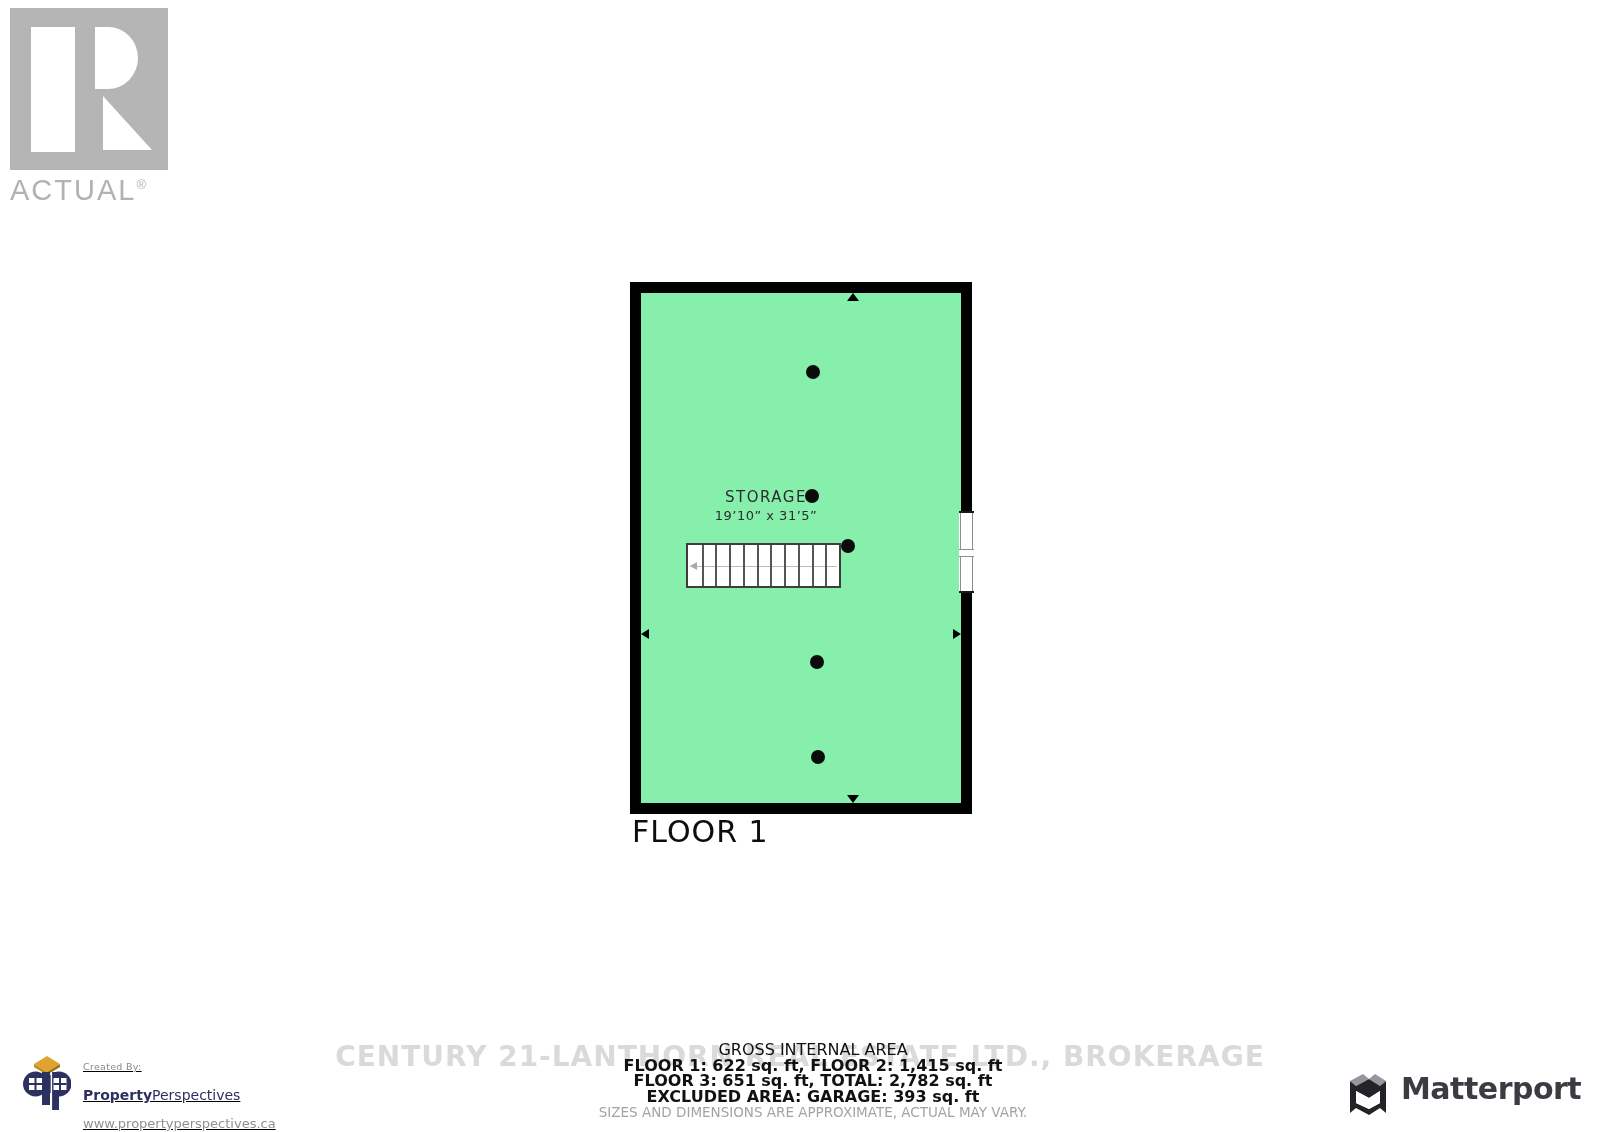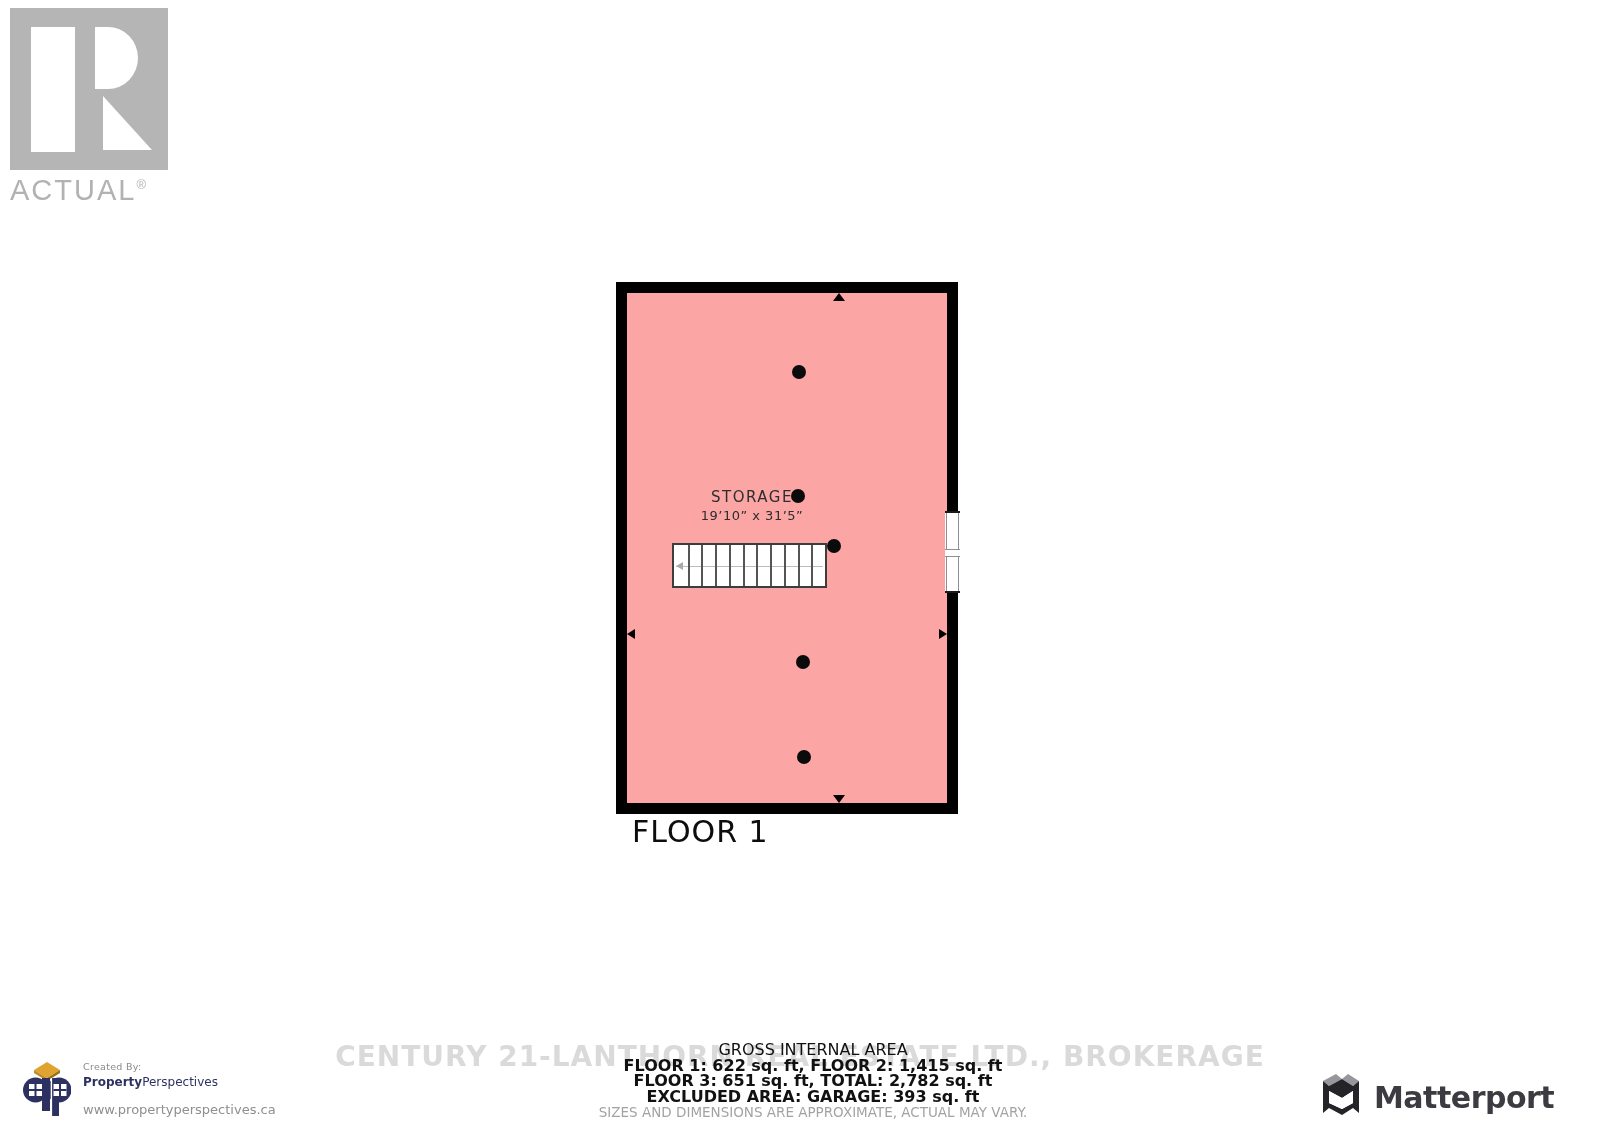--- a/index.html
+++ b/index.html
@@ -12,22 +12,22 @@
   .realtor-badge{position:absolute;left:10px;top:8px;}
   .realtor-word{
     position:absolute;left:10px;top:174px;width:190px;
     font-family:"Liberation Sans",sans-serif;
     font-size:29px;color:#b2b2b2;letter-spacing:2px;font-weight:400;
   }
   .realtor-word sup{font-size:13px;}
 
   
   .floorplan{
-    position:absolute;left:616px;top:282px;width:342px;height:532px;
-    border:11px solid #000;box-sizing:border-box;background:#fca5a5;
+    position:absolute;left:630px;top:282px;width:342px;height:532px;
+    border:11px solid #000;box-sizing:border-box;background:#86efac;
   }
   .floorplan-interior{position:absolute;left:0;top:0;width:320px;height:510px;}
 
   .room-label{position:absolute;left:45px;top:195px;width:160px;text-align:center;color:#2d2d2d;}
   .room-name{font-size:15px;letter-spacing:1.5px;}
   .room-dims{font-size:13px;margin-top:2px;letter-spacing:0.5px;}
 
   .staircase{
     position:absolute;left:45px;top:250px;width:155px;height:45px;
     border:2px solid #3d3d3d;box-sizing:border-box;background:#fff;
@@ -69,31 +69,31 @@
   }
   .area-block{
     position:absolute;left:813px;top:1042px;transform:translateX(-50%);
     text-align:center;z-index:1;color:#111;
   }
   .area-title{font-size:16px;font-weight:400;line-height:15.5px;}
   .area-line{font-size:16px;font-weight:700;line-height:15.5px;}
   .area-disclaimer{font-size:13.5px;font-weight:400;color:#a3a3a3;line-height:15.5px;margin-top:1px;}
 
   
-  .pp-credit{position:absolute;left:23px;top:1055px;display:flex;align-items:flex-end;}
+  .pp-credit{position:absolute;left:23px;top:1055px;display:flex;align-items:flex-start;text-decoration:underline;}
   .pp-mark{flex:0 0 auto;}
   .pp-text{margin-left:12px;padding-top:6px;}
   .pp-createdby{font-size:9.5px;color:#8a8a8a;letter-spacing:0.3px;}
-  .pp-name{font-size:12px;color:#2c3162;margin-top:3px;}
+  .pp-name{font-size:14px;color:#2c3162;margin-top:15px;}
   .pp-name .bold{font-weight:700;}
   .pp-name .reg{font-weight:400;}
   .pp-url{font-size:13px;color:#8f8f8f;margin-top:13px;}
 
   
-  .matterport{position:absolute;left:1320px;top:1071px;display:flex;align-items:flex-end;}
+  .matterport{position:absolute;left:1347px;top:1071px;display:flex;align-items:flex-start;}
   .mp-word{
     margin-left:12px;font-size:30px;font-weight:700;color:#3b3b41;letter-spacing:-0.5px;
     font-family:"DejaVu Sans","Liberation Sans",sans-serif;
   }
 </style>
 </head>
 <body>
 
 <div class="canvas">
 

